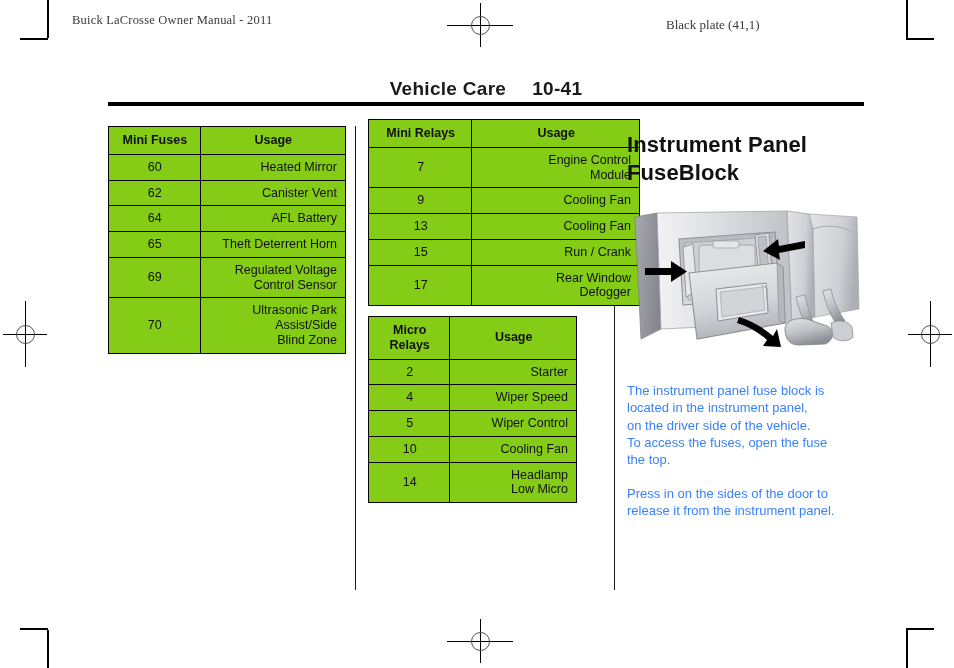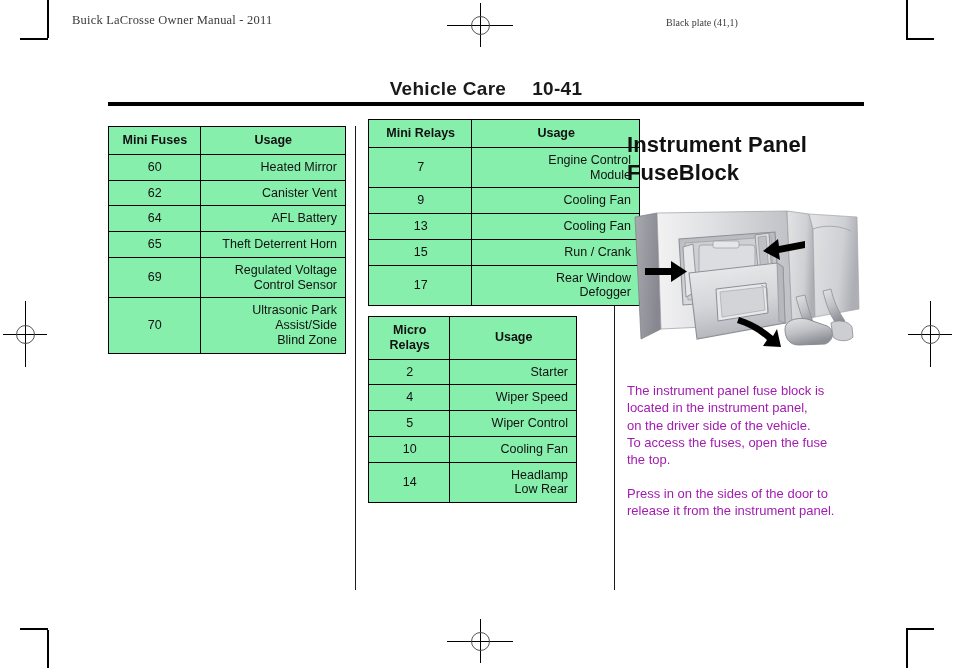--- a/index.html
+++ b/index.html
@@ -32,21 +32,21 @@
     left: 72px; top: 13px;
     font-size: 12.5px;
     color: #3a3a3a;
     font-family: "Liberation Serif", serif;
     letter-spacing: .2px;
     white-space: nowrap;
   }
   .plate-label {
     position: absolute;
     left: 666px; top: 17px;
-    font-size: 10px;
+    font-size: 13px;
     color: #3a3a3a;
     font-family: "Liberation Serif", serif;
     white-space: nowrap;
   }
 
   
   .running-head {
     position: absolute;
     left: 108px; top: 78px;
     width: 756px;
@@ -74,21 +74,21 @@
   }
   .col-divider.d1 { left: 355px; }
   .col-divider.d2 { left: 614px; }
 
   
   .fuse-table {
     position: absolute;
     border-collapse: collapse;
     font-size: 12.5px;
     color: #111;
-    background: #86efac;
+    background: #84cc16;
   }
   .fuse-table td, .fuse-table th {
     border: 1.6px solid #000;
     padding: 5px 8px 5px 9px;
     vertical-align: middle;
     line-height: 1.18;
     font-weight: normal;
     text-align: right;
   }
   .fuse-table th {
@@ -127,21 +127,21 @@
     color: #111;
     letter-spacing: .1px;
   }
 
   .body-text {
     position: absolute;
     left: 627px;
     width: 240px;
     font-size: 13px;
     line-height: 1.33;
-    color: #a21caf;
+    color: #3b82f6;
   }
   #para-1 { top: 382px; }
   #para-2 { top: 485px; }
   .body-text .tl { display: block; white-space: nowrap; }
 
   
   .figure {
     position: absolute;
     left: 627px; top: 205px;
     width: 238px; height: 165px;
@@ -340,21 +340,21 @@
       <tr>
         <td class="num">10</td>
         <td>
           <span class="cell-line">Cooling Fan</span>
         </td>
       </tr>
       <tr>
         <td class="num">14</td>
         <td>
           <span class="cell-line">Headlamp</span>
-          <span class="cell-line">Low Rear</span>
+          <span class="cell-line">Low Micro</span>
         </td>
       </tr>
     </tbody>
 </table>
 
 <div class="section-title" id="section-title"><span class="tl">Instrument Panel Fuse</span><span class="tl">Block</span></div>
 
 <div class="figure">
   <svg width="238" height="165" viewBox="0 0 238 165" xmlns="http://www.w3.org/2000/svg">
     <defs>

